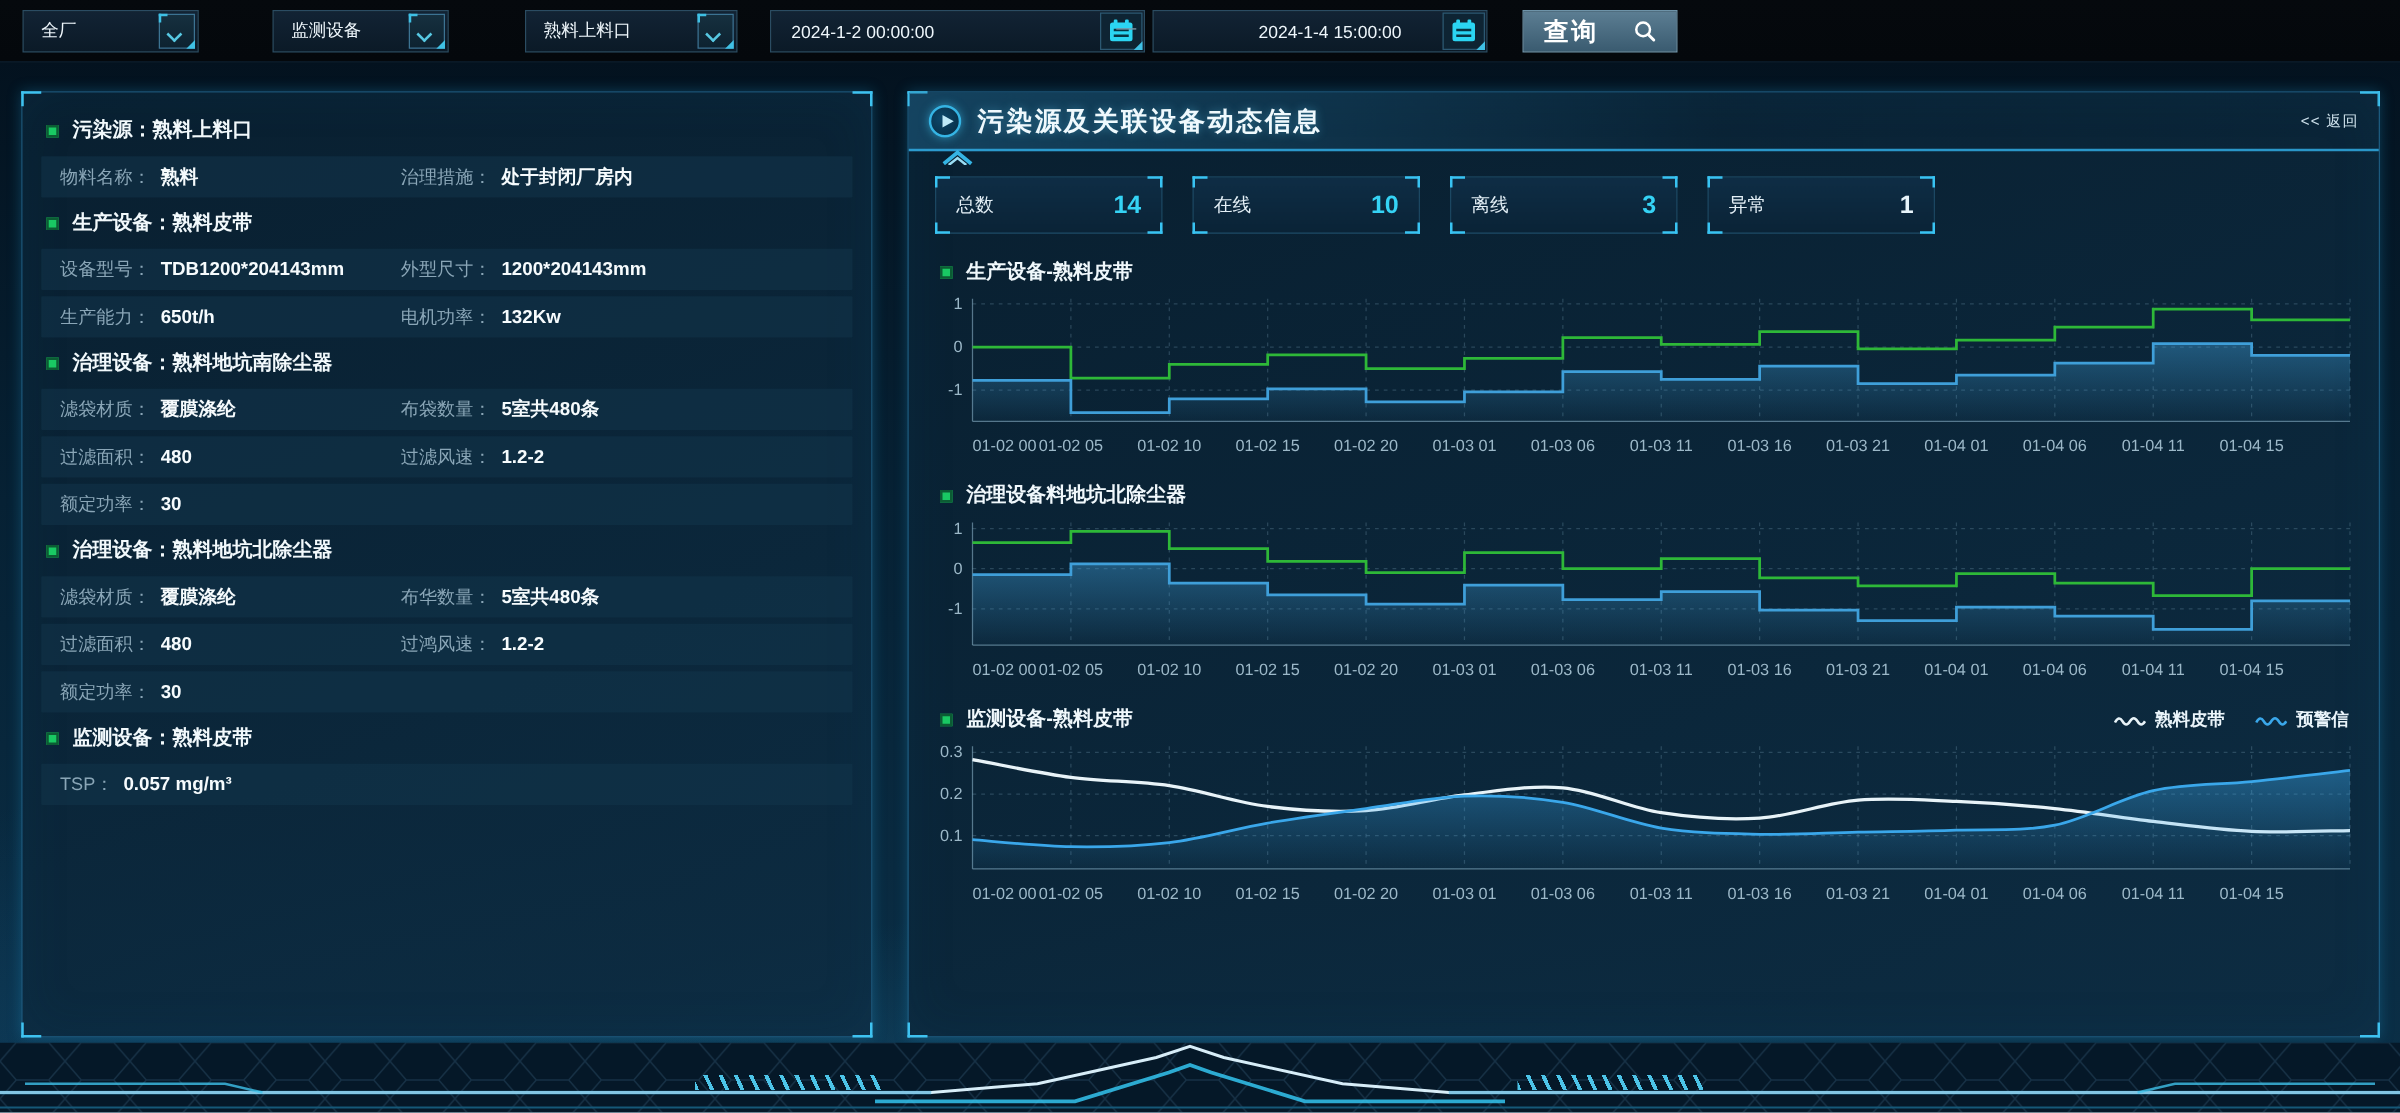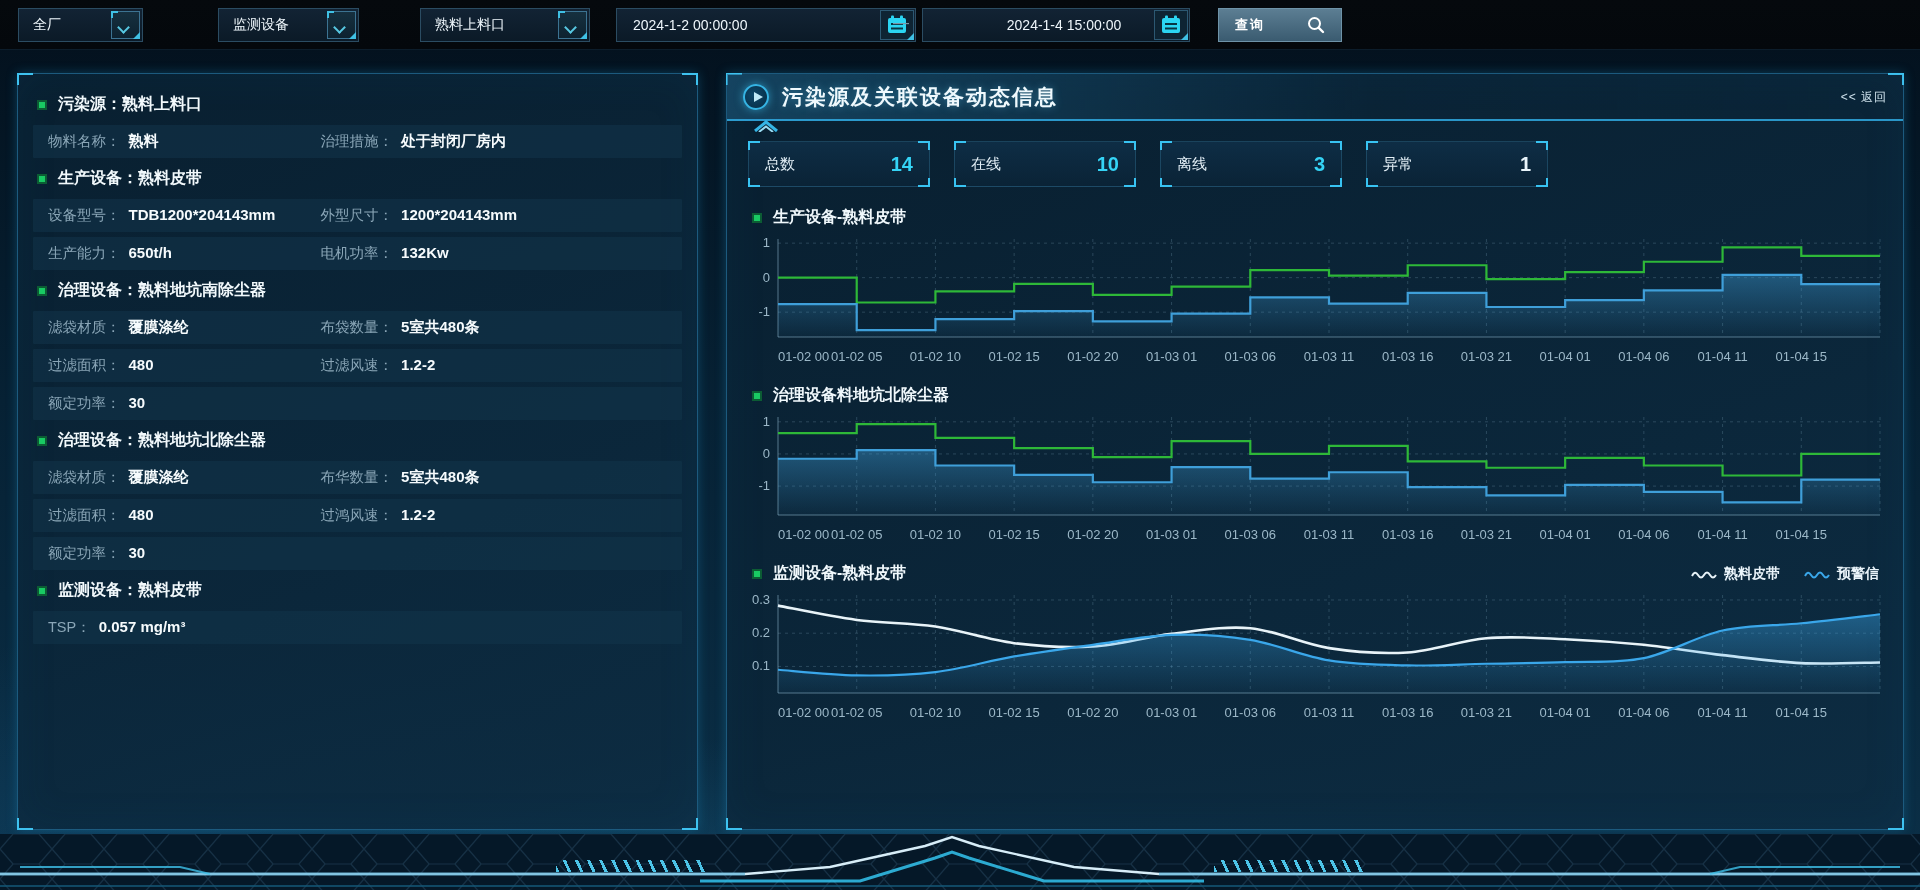--- a/index.html
+++ b/index.html
@@ -32,21 +32,21 @@
   .dp { padding-left:16px; }
   .dp .calbox { position:absolute; right:1px; top:1px; width:34px; height:30px;
     border:1px solid #2c5872; background:#0e2433; display:flex; align-items:center; justify-content:center;}
   .dp .calbox:after { content:""; position:absolute; right:-1px; bottom:-1px;
     border-left:7px solid transparent; border-bottom:7px solid #3fc0e4; }
   .dash { position:absolute; top:14px; color:#7d98a8; font-size:16px; }
   .qbtn { position:absolute; top:8px; left:1218px; width:124px; height:34px;
     background:linear-gradient(180deg,#5c7e93,#3a5b70);
     border:1px solid #6e93a8; display:flex; align-items:center; justify-content:space-between;
     padding:0 16px; cursor:pointer; }
-  .qbtn span { font-size:13px; font-weight:bold; color:#fff; letter-spacing:2px; }
+  .qbtn span { font-size:20px; font-weight:bold; color:#fff; letter-spacing:2px; }
 
   
   .panel { position:absolute; top:73px; height:757px;
     background:linear-gradient(150deg, rgba(9,32,49,.95), rgba(13,44,66,.88));
     border:1px solid #1c5a7e; box-shadow:0 0 10px rgba(30,140,190,.35), inset 0 0 40px rgba(16,80,120,.12); }
   .panel-left  { left:17px;  width:681px; }
   .panel-right { left:714px; width:1178px;margin-left:12px; }
   .corners { position:absolute; inset:-1px; pointer-events:none;
     background-image:
       linear-gradient(#3ec2f0,#3ec2f0),linear-gradient(#3ec2f0,#3ec2f0),
@@ -107,21 +107,21 @@
 
   
   .footer { position:absolute; left:0; top:834px; width:1920px; height:56px; }
   .hatch { position:absolute; height:12px; width:150px; top:26px;
     background:repeating-linear-gradient(65deg, rgba(80,205,242,.95) 0 3px, transparent 3px 11px); }
 </style>
 </head>
 <body>
 
 <div class="topbar">
-  <div class="ctrl dd" style="left:18px;width:125px;">
+  <div class="ctrl dd" style="left:18px;width:141px;">
     <span>全厂</span>
     <span class="chevbox">
         <span class="chev"></span>
       </span>
   </div>
   <div class="ctrl dd" style="left:218px;width:141px;">
     <span>监测设备</span>
     <span class="chevbox">
         <span class="chev"></span>
       </span>

